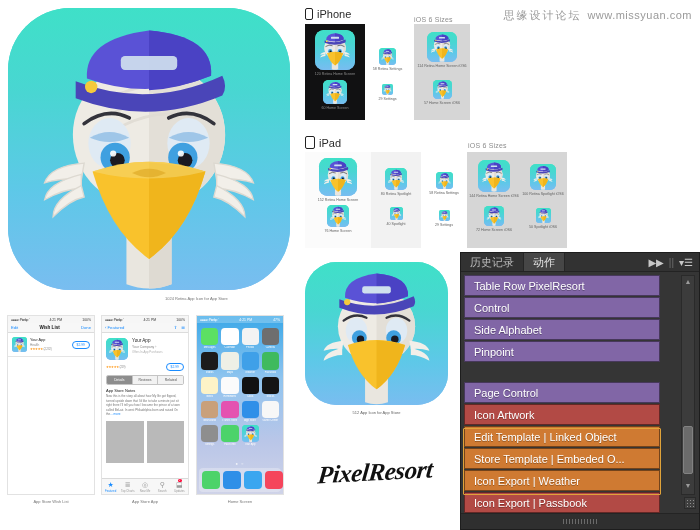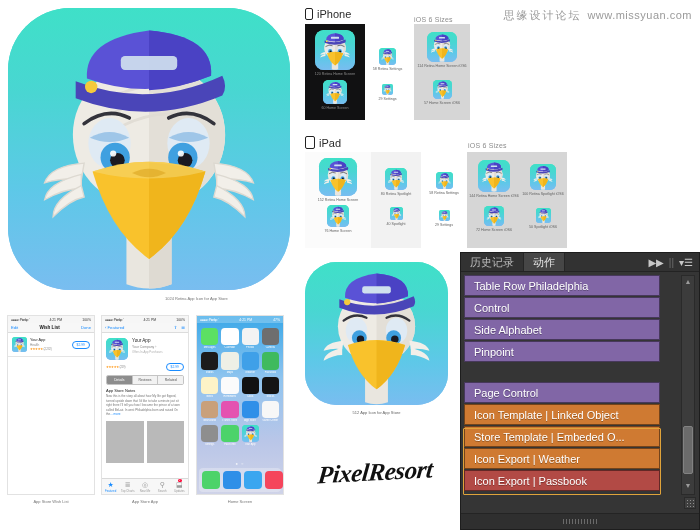--- a/index.html
+++ b/index.html
@@ -570,26 +570,27 @@
       <div class="spacer"></div>
       <div class="ps-ctl">
         <span>▶▶</span>
         <span style="color:#6f6f6f">||</span>
         <span>▾☰</span>
       </div>
     </div>
 
     <div class="ps-body">
       <div class="ps-list" id="act-list">
-          <div class="act" style="background: rgb(129, 102, 166);">Table Row Philadelphia</div>
+          <div class="act" style="background: rgb(129, 102, 166);">Table Row PixelResort</div>
           <div class="act" style="background: rgb(129, 102, 166);">Control</div>
           <div class="act" style="background: rgb(129, 102, 166);">Side Alphabet</div>
           <div class="act" style="background: rgb(129, 102, 166);">Pinpoint</div>
           <div class="act" style="background: rgb(129, 102, 166); margin-top: 20px;">Page Control</div>
-          <div class="act" style="background: rgb(207, 122, 50);">Icon Template | Linked Object</div>
+          <div class="act" style="background: rgb(178, 74, 69);">Icon Artwork</div>
+          <div class="act" style="background: rgb(207, 122, 50);">Edit Template | Linked Object</div>
           <div class="act" style="background: rgb(207, 122, 50);">Store Template | Embeded O...</div>
           <div class="act" style="background: rgb(207, 122, 50);">Icon Export | Weather</div>
           <div class="act" style="background: rgb(178, 74, 69);">Icon Export | Passbook</div>
         </div>
       <div class="sel-box" id="sel-box" style="top: 156px; height: 67px; border-color: rgb(224, 163, 58);"></div>
 
       <div class="ps-scroll">
         <div class="arrow">▲</div>
         <div class="ps-thumb" style="top:150px;height:48px;"></div>
       </div>

